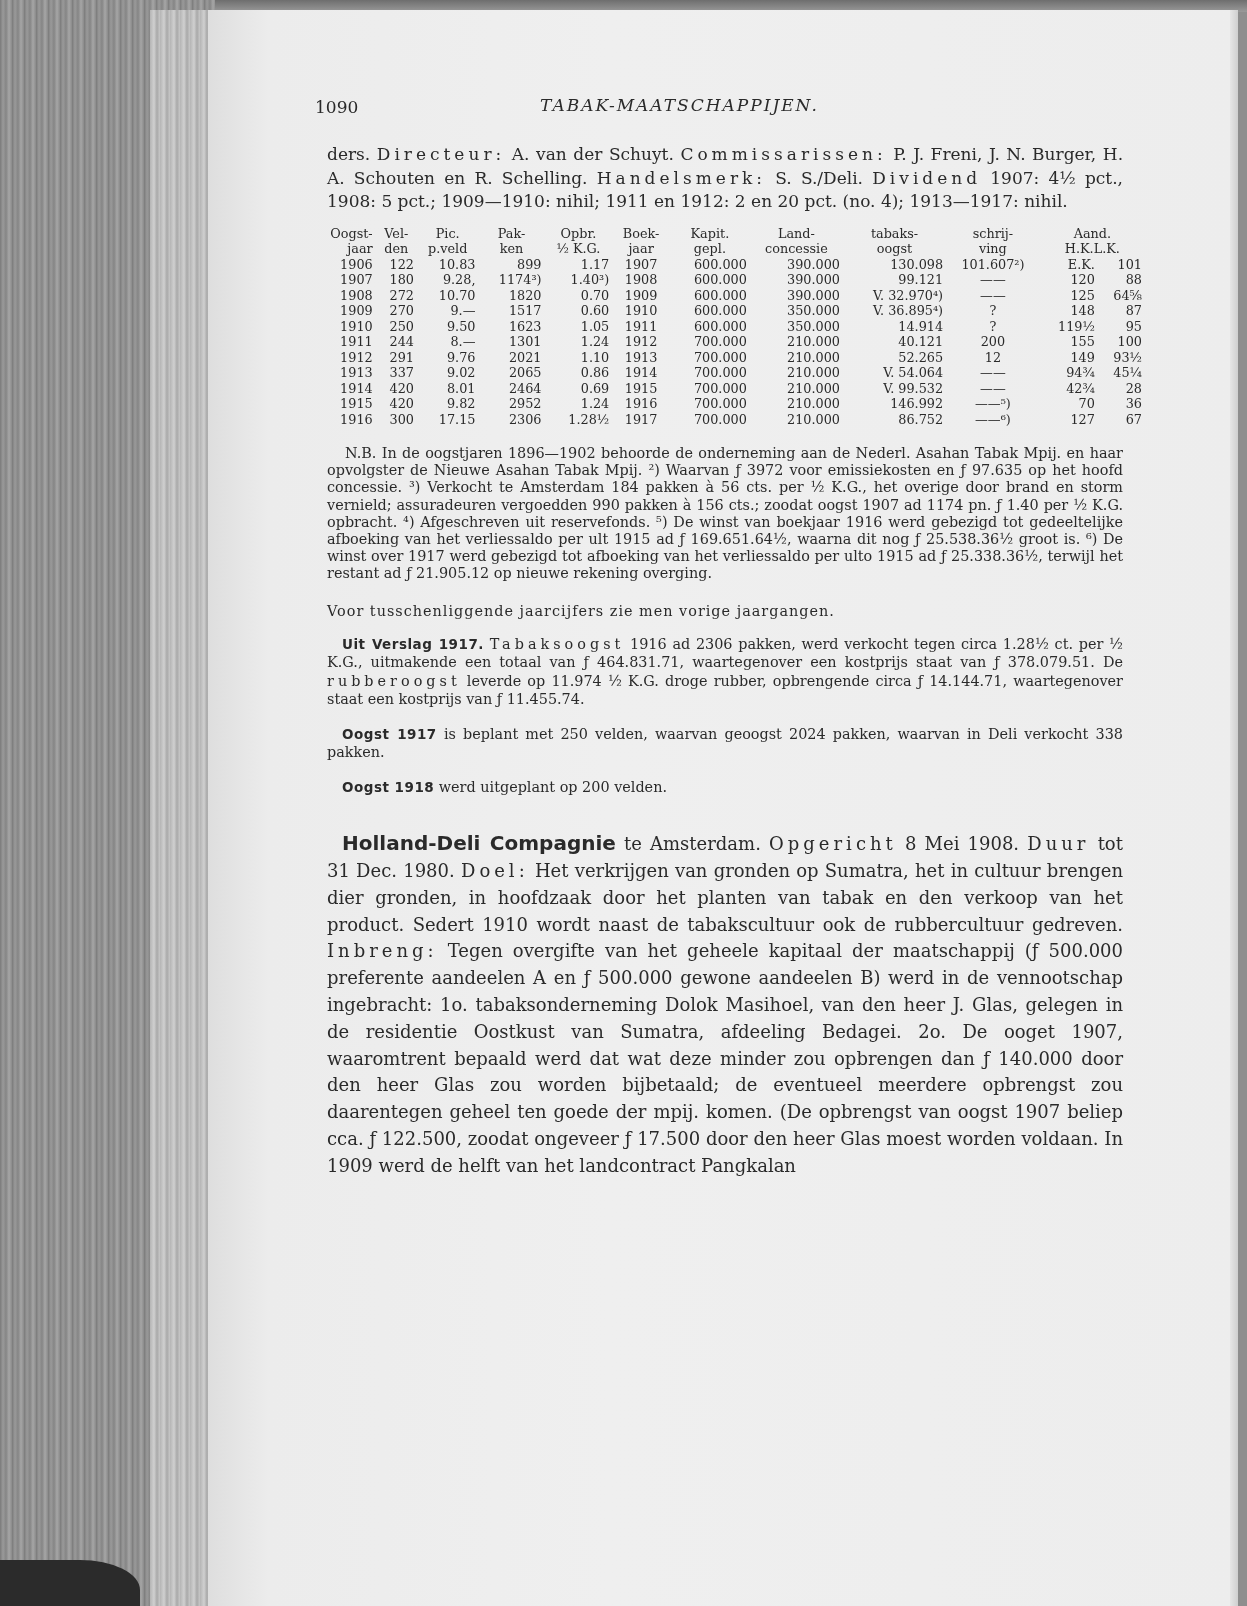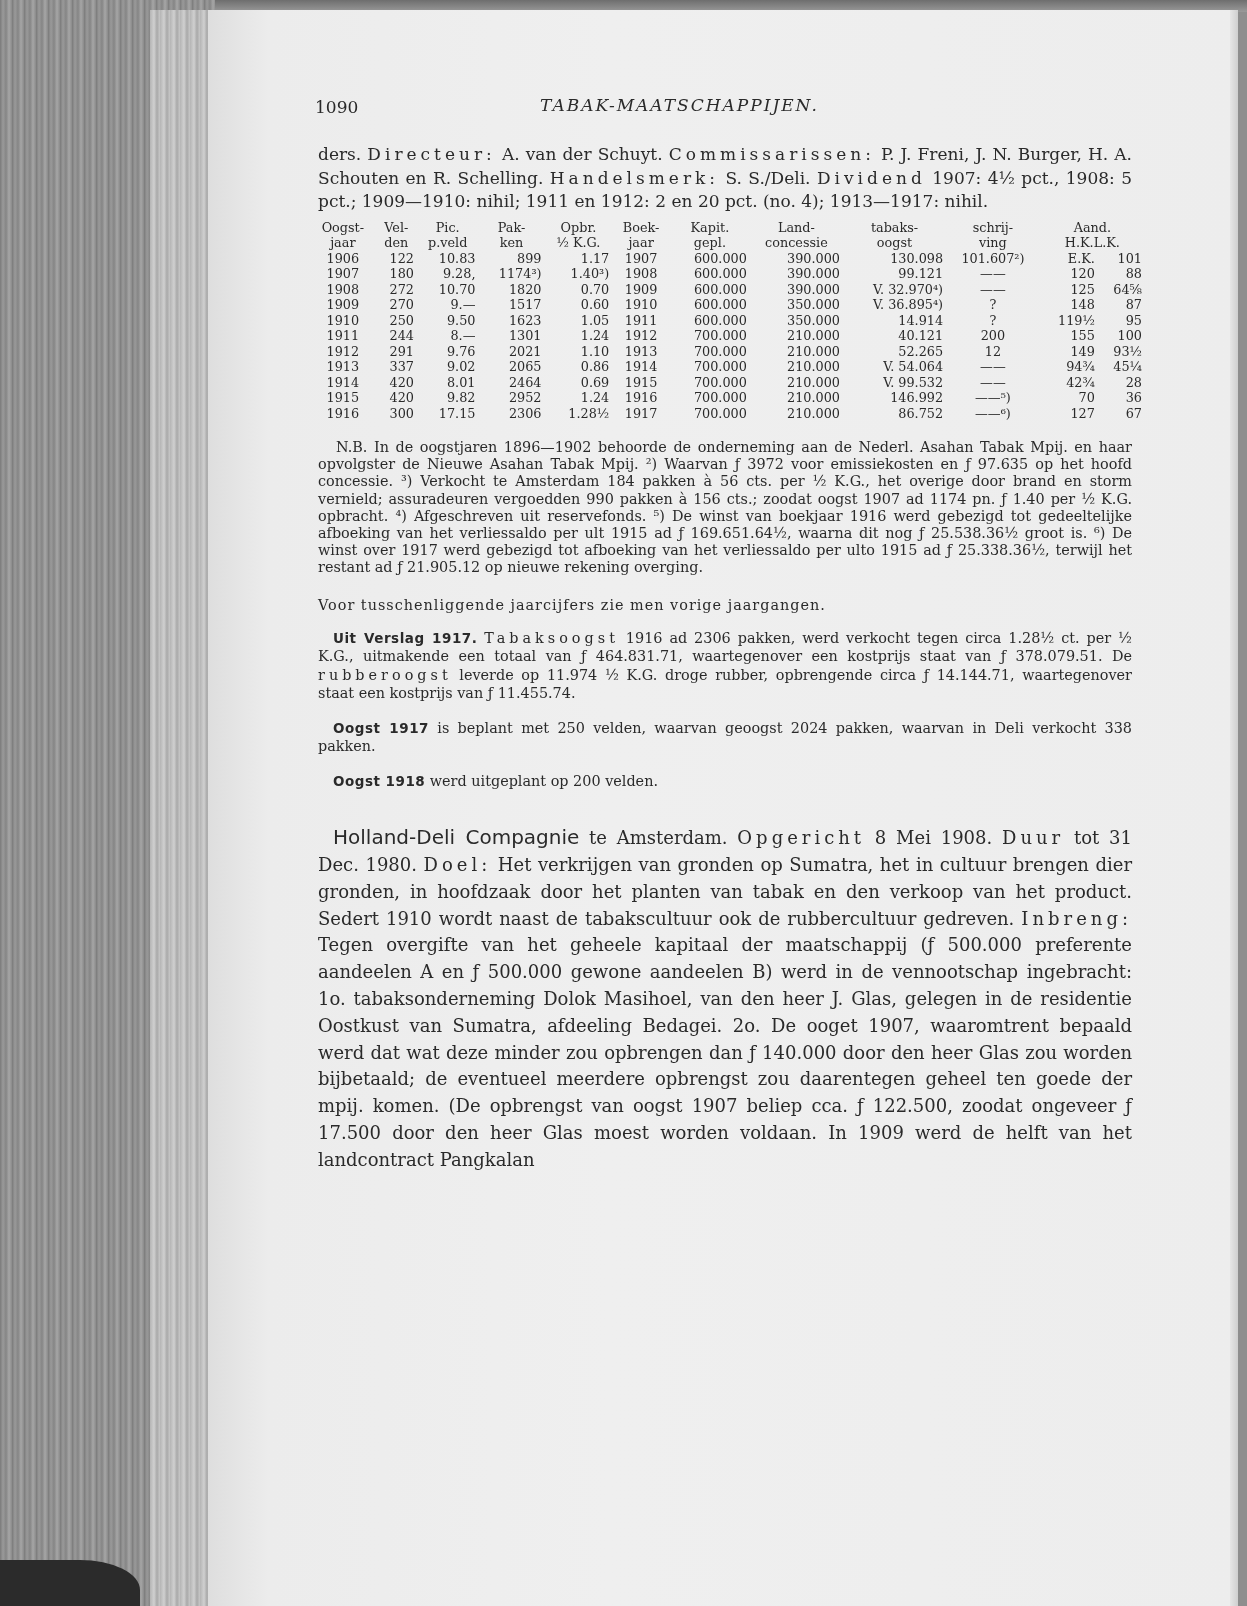--- a/index.html
+++ b/index.html
@@ -32,34 +32,34 @@
   .page-right-shade {
     position:absolute; right:9px; top:10px; width:8px; height:1596px;
     background:linear-gradient(90deg,#e6e6e6,#cfcfcf);
   }
   .content {
     position:absolute; left:315px; top:95px; width:820px;
   }
   .running-head { position:relative; height:32px; }
   .page-num { position:absolute; left:0; top:2px; font-size:17px; }
   .head-title { position:absolute; left:225px; top:0; font-size:17px; font-style:italic; letter-spacing:2px; }
-  p { margin:3px; }
+  p { margin:12px; }
   .intro { margin-top:16px; font-size:17px; line-height:23.5px; text-align:justify; }
   .sp { letter-spacing:4px; }
   table.data { margin-top:6px; border-collapse:collapse; font-size:12.8px; line-height:15.5px; width:835px; margin-left:-5px; }
   table.data th { font-weight:normal; padding:0 3px; vertical-align:bottom; }
   table.data td { padding:0 3px; white-space:nowrap; }
-  .c { text-align:center; } .r { text-align:right; } .l { text-align:center; }
+  .c { text-align:center; } .r { text-align:right; } .l { text-align:right; }
   .notes { margin-top:18px; font-size:14.4px; line-height:17.2px; text-align:justify; text-indent:18px; }
   .center-line { margin-top:20px; text-align:left; font-size:14.4px; letter-spacing:1px; }
   .para-small { margin-top:16px; font-size:14.4px; line-height:18.5px; text-align:justify; text-indent:15px; }
   .wide { letter-spacing:6px; }
   .bold-sans { font-family:"DejaVu Sans", sans-serif; font-weight:bold; font-size:13.5px; letter-spacing:0.5px; }
   .company { margin-top:34px; font-size:18px; line-height:26.8px; text-align:justify; text-indent:15px; }
-  .company-name { font-family:"DejaVu Sans", sans-serif; font-weight:normal; font-size:20px; }
+  .company-name { font-family:"DejaVu Sans", sans-serif; font-weight:bold; font-size:20px; }
 </style>
 </head>
 <body>
 
 <div class="top-strip"></div>
 <div class="book-edge"></div>
 <div class="book-edge-light"></div>
 <div class="corner-shadow"></div>
 <div class="page"></div>
 <div class="page-right-shade"></div>

